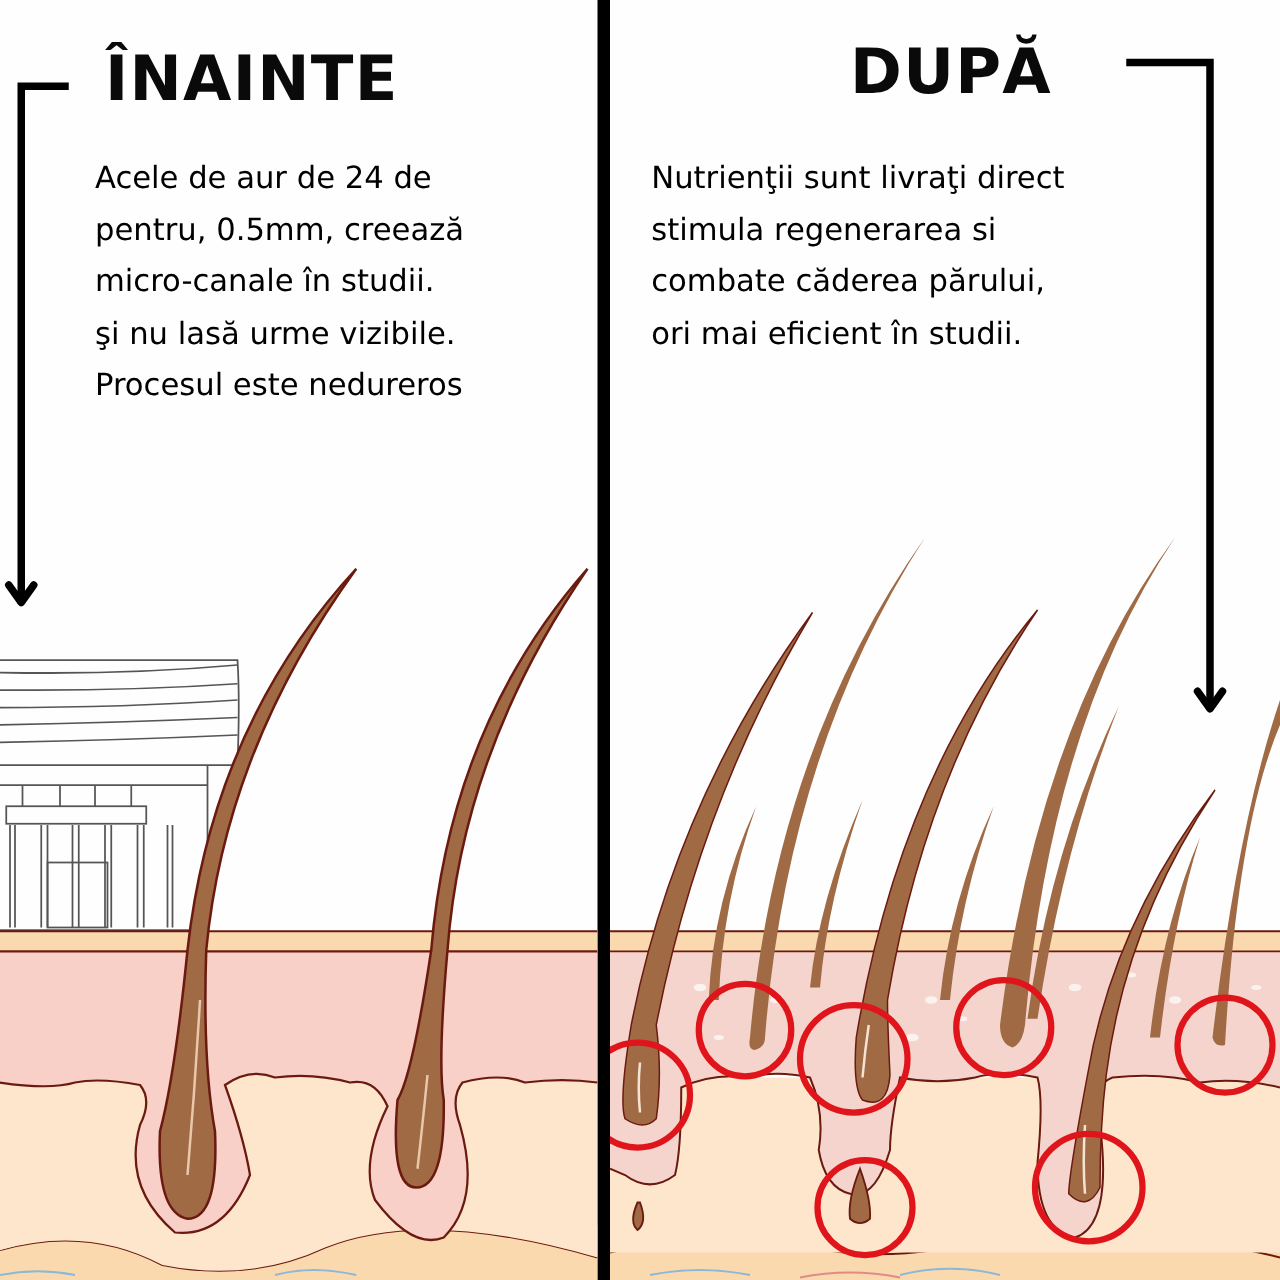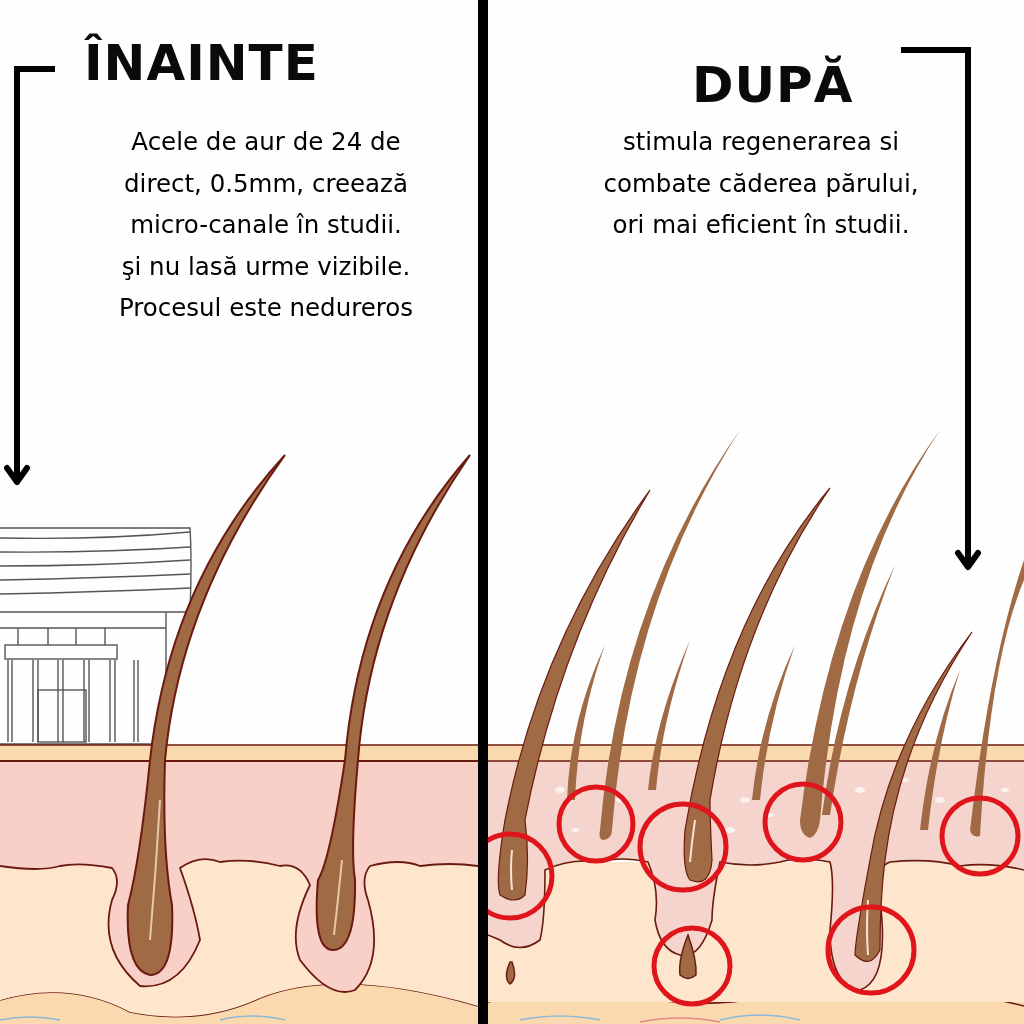--- a/index.html
+++ b/index.html
@@ -2,30 +2,30 @@
 <html><head>
   <meta charset="utf-8">
   <style>
     html, body { margin: 0; padding: 0; }
     body {
       width: 1024px; height: 1024px; overflow: hidden;
       background: #fefefe;
       font-family: "DejaVu Sans", "Liberation Sans", sans-serif;
       position: relative;
     }
-    .panel { position: absolute; top: 0; height: 1024px; text-align: center; }
+    .panel { position: absolute; top: 0; height: 1024px; }
     .panel-left { left: 0; width: 478px; }
     .panel-right { left: 488px; width: 536px; }
     .divider { position: absolute; left: 478px; top: 0; width: 10px; height: 1024px; background: #000; }
     .title {
       position: absolute; font-weight: bold; color: #0a0a0a;
       font-size: 50px; letter-spacing: 1px; margin: 0;
     }
     .title-left { left: 84px; top: 34px; }
-    .title-right { left: 204px; top: 28px; margin-top: 28px; }
+    .title-right { left: 192px; top: 28px; }
     .desc {
       position: absolute; color: #000000; font-size: 24.5px; line-height: 41.5px;
       margin: 0; font-weight: 500;
     }
     .desc-left { left: 76px; top: 121px; width: 380px; }
     .desc-right { left: 33px; top: 121px; width: 480px; }
     .desc span { display: block; white-space: nowrap; }
     .illus { position: absolute; left: 0; top: 0; }
   </style>
 </head>
@@ -92,21 +92,21 @@
 
     <g>
       <path d="M470,455 Q360,580 345,760 Q330,860 318,880 Q312,950 333,950 Q356,950 355,880 Q350,850 358,760 Q370,600 470,455 Z" fill="#a06a45" stroke="#6b1a10" stroke-width="2"></path>
       <path d="M342,860 Q338,900 334,935" stroke="#e9c7ab" stroke-width="2" fill="none"></path>
     </g>
   </svg>
 
   <h1 class="title title-left">ÎNAINTE</h1>
   <p class="desc desc-left">
     <span>Acele de aur de 24 de</span>
-    <span>direct, 0.5mm, creează</span>
+    <span>pentru, 0.5mm, creează</span>
     <span>micro-canale în studii.</span>
     <span>şi nu lasă urme vizibile.</span>
     <span>Procesul este nedureros</span>
   </p>
 </section>
 
 <section class="panel panel-right">
   <svg class="illus" width="536" height="1024" viewBox="488 0 536 1024">
 
     <g stroke="#000" stroke-width="6" fill="none" stroke-linecap="square">
@@ -171,17 +171,18 @@
       <circle cx="683" cy="847" r="43"></circle>
       <circle cx="803" cy="822" r="38"></circle>
       <circle cx="980" cy="836" r="38"></circle>
       <circle cx="692" cy="966" r="38"></circle>
       <circle cx="871" cy="950" r="43"></circle>
     </g>
   </svg>
 
   <h1 class="title title-right">DUPĂ</h1>
   <p class="desc desc-right">
+    <span>Nutrienţii sunt livraţi direct</span>
     <span>stimula regenerarea si</span>
     <span>combate căderea părului,</span>
     <span>ori mai eficient în studii.</span>
   </p>
 </section>
 
 </body></html>

